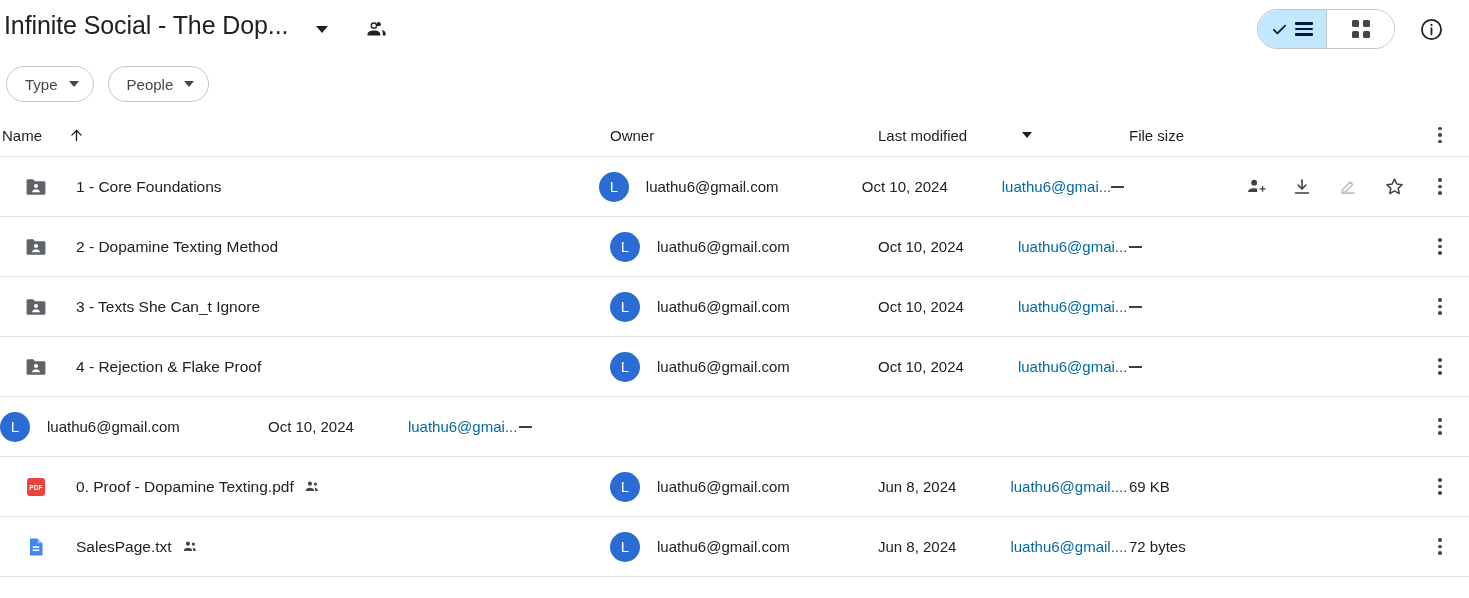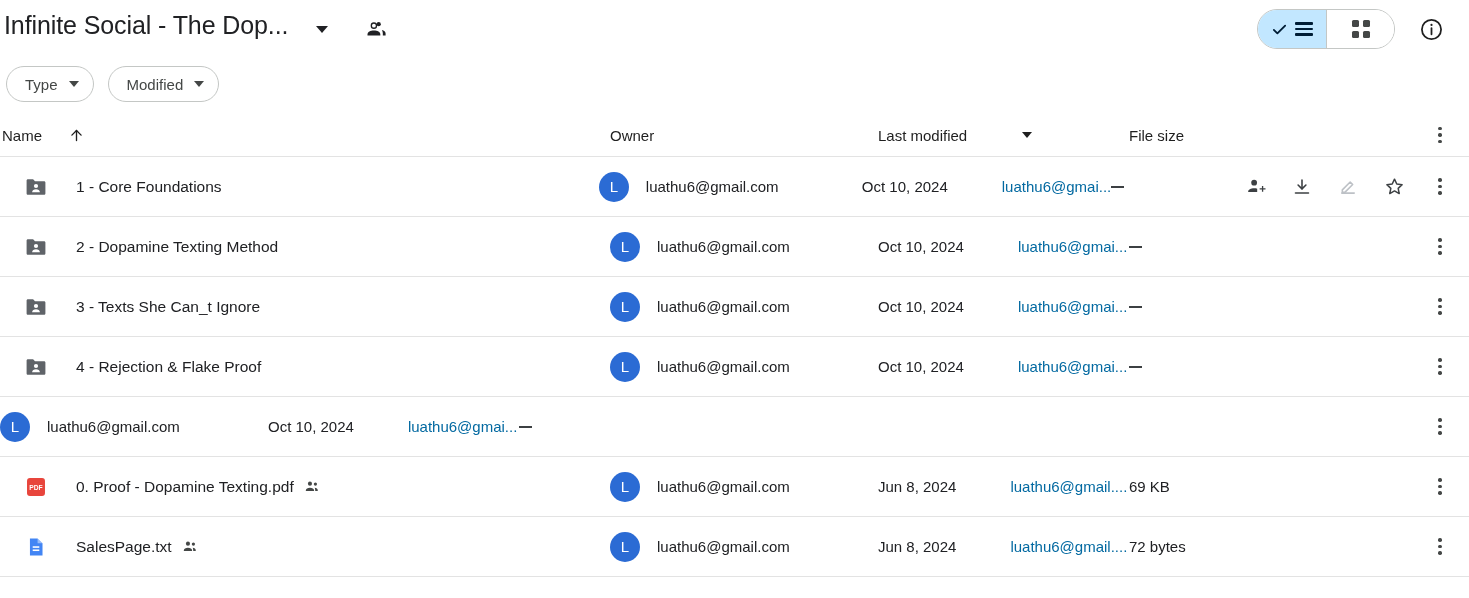--- a/index.html
+++ b/index.html
@@ -220,21 +220,21 @@
     </div>
   </div>
 </div>
 
 <div class="filters">
   <div class="chip">
     <span>Type</span>
     <span class="chip-caret"></span>
   </div>
   <div class="chip">
-    <span>Modified</span>
+    <span>People</span>
     <span class="chip-caret"></span>
   </div>
 </div>
 
 <div class="table">
 
   <div class="row head-row">
     <div class="col-name">
       <span class="head-label">Name</span>
       <span class="sort-arrow">

